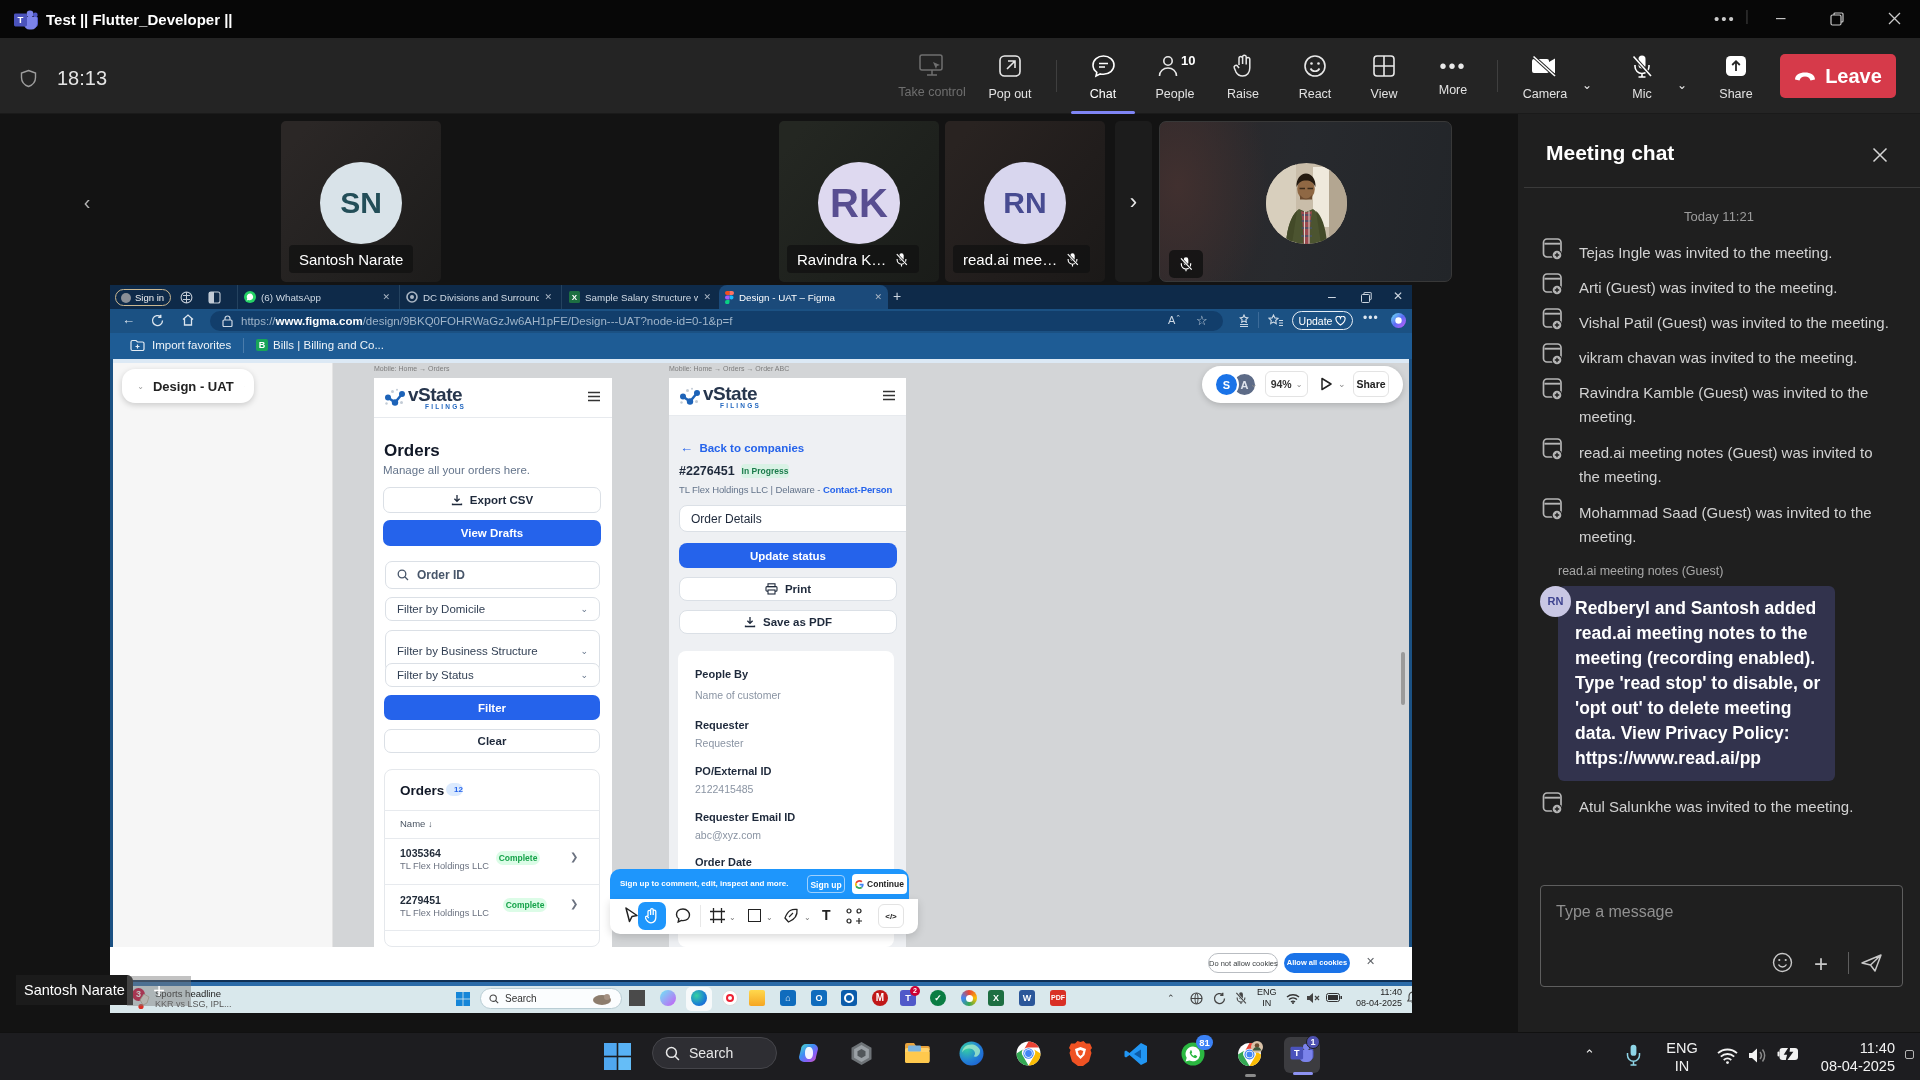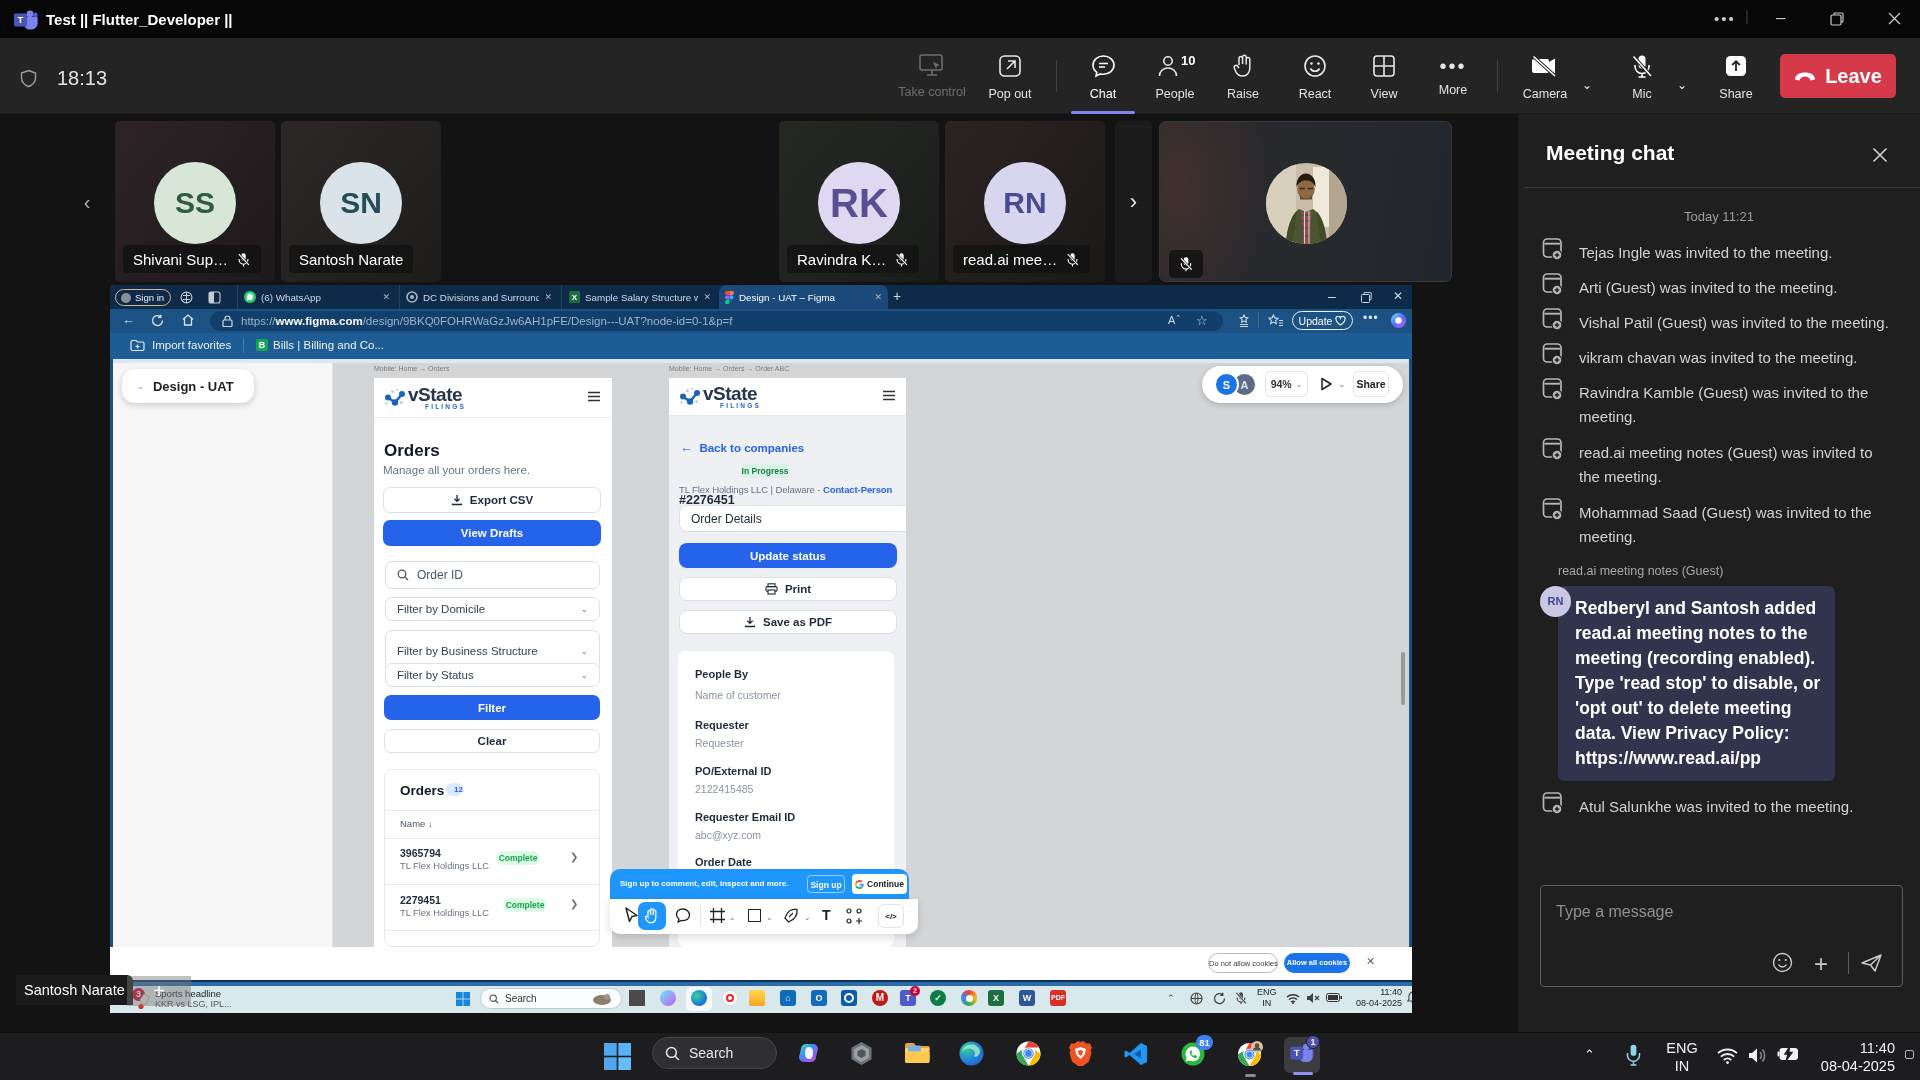--- a/index.html
+++ b/index.html
@@ -166,29 +166,20 @@
       <svg width="22" height="10" viewBox="0 0 22 10">
           <path d="M1 8.5C1 4 5.5 1.5 11 1.5S21 4 21 8.5l-4.5 1c-.8-2.6-2.6-4-5.5-4s-4.7 1.4-5.5 4z" fill="#fff"></path>
         </svg>
       <span style="color:#fff;font-size:20px;font-weight:700;">Leave</span>
     </div>
   </div>
   <div id="stage" class="abs" style="left:0;top:114px;width:1518px;height:918px;background:#131313;"></div>
 
   <div class="abs" style="left:72px;top:134px;width:30px;height:137px;display:flex;align-items:center;justify-content:center;color:#b5b5b5;font-size:20px;">‹</div>
 
-  <div class="tile" style="left:115px;width:160px;background:linear-gradient(130deg,#2d2326 10%,#231d1f 60%,#1e191b);">
-    <div class="avatar" style="left:39px;top:41px;width:82px;height:82px;background:#d7e6d7;color:#2e5c3e;font-size:30px;">SS</div>
-    <div class="nameplate">Shivani Sup…<svg width="15" height="15" viewBox="0 0 24 24">
-          <rect x="8.5" y="2" width="7" height="12" rx="3.5" fill="#fff"></rect>
-          <path d="M5 11v1.5a7 7 0 0 0 14 0V11M12 19.5V23" fill="none" stroke="#fff" stroke-width="1.8"></path>
-          <path d="M4 3l17 18" stroke="#1b1b1b" stroke-width="3.6"></path>
-          <path d="M4.5 3.5L20.5 20.5" stroke="#fff" stroke-width="1.8"></path>
-        </svg></div>
-  </div>
   <div class="tile" style="left:281px;width:160px;background:linear-gradient(130deg,#2b2726 10%,#232120 60%,#1d1c1b);">
     <div class="avatar" style="left:39px;top:41px;width:82px;height:82px;background:#d9e3e9;color:#234e58;font-size:30px;">SN</div>
     <div class="nameplate">Santosh Narate</div>
   </div>
   <div class="tile" style="left:779px;width:160px;background:linear-gradient(130deg,#242722 10%,#1e211d 60%,#1a1c19);">
     <div class="avatar" style="left:39px;top:41px;width:82px;height:82px;background:#ded9f0;color:#584e91;font-size:40px;">RK</div>
     <div class="nameplate">Ravindra K…<svg width="15" height="15" viewBox="0 0 24 24">
           <rect x="8.5" y="2" width="7" height="12" rx="3.5" fill="#fff"></rect>
           <path d="M5 11v1.5a7 7 0 0 0 14 0V11M12 19.5V23" fill="none" stroke="#fff" stroke-width="1.8"></path>
           <path d="M4 3l17 18" stroke="#1b1b1b" stroke-width="3.6"></path>
@@ -399,38 +390,38 @@
           <path d="M1 1.5h12M1 5.5h12M1 9.5h12" stroke="#333" stroke-width="1.4"></path>
         </svg>
       <div class="abs" style="left:0;top:39px;width:238px;height:1px;background:#e7eaee;"></div>
       <div class="abs" style="left:10px;top:63px;font-size:17px;font-weight:bold;color:#111827;">Orders</div>
       <div class="abs" style="left:9px;top:86px;font-size:11.5px;color:#64748b;">Manage all your orders here.</div>
       <div class="mockbtn" style="left:9px;top:109px;width:218px;height:26px;font-size:11.5px;">
         <svg width="12" height="12" viewBox="0 0 12 12">
             <path d="M6 1v6M3.4 4.8L6 7.4 8.6 4.8M1.5 9.5V10.5h9V9.5" fill="none" stroke="#1e293b" stroke-width="1.3"></path>
           </svg>Export CSV</div>
       <div class="mockblue" style="left:9px;top:142px;width:218px;height:26px;font-size:11.5px;">View Drafts</div>
-      <div class="mockin" style="left:11px;top:183px;width:215px;height:28px;font-size:12px;gap:8px;">
+      <div class="mockin" style="left:11px;top:183px;width:215px;height:28px;font-size:12px;gap:8px;font-weight:bold;">
         <svg width="12" height="12" viewBox="0 0 12 12">
             <circle cx="5" cy="5" r="3.8" fill="none" stroke="#475569" stroke-width="1.3"></circle>
             <path d="M8 8l3 3" stroke="#475569" stroke-width="1.3"></path>
           </svg>Order ID</div>
       <div class="mockin" style="left:11px;top:219px;width:215px;height:24px;font-size:11.5px;color:#334155;">Filter by Domicile<span style="margin-left:auto;color:#64748b;font-size:9px;">⌄</span></div>
       <div class="mockin" style="left:11px;top:252px;width:215px;height:42px;font-size:11.5px;color:#334155;">Filter by Business Structure<span style="margin-left:auto;color:#64748b;font-size:9px;">⌄</span></div>
       <div class="mockin" style="left:11px;top:285px;width:215px;height:24px;font-size:11.5px;color:#334155;">Filter by Status<span style="margin-left:auto;color:#64748b;font-size:9px;">⌄</span></div>
       <div class="mockblue" style="left:10px;top:317px;width:216px;height:25px;font-size:11.5px;">Filter</div>
       <div class="mockbtn" style="left:10px;top:351px;width:216px;height:24px;font-size:11.5px;">Clear</div>
 
       <div class="abs" style="left:10px;top:391px;width:216px;height:178px;background:#fff;border:1px solid #e5e8ec;border-radius:8px;"></div>
       <div class="abs" style="left:26px;top:405px;font-size:13.5px;font-weight:bold;color:#111827;">Orders</div>
       <div class="abs" style="left:72px;top:405px;width:17px;height:13px;background:#dbeafe;border-radius:7px;color:#2563eb;font-size:8px;font-weight:bold;text-align:right;line-height:13px;">12</div>
       <div class="abs" style="left:10px;top:432px;width:216px;height:1px;background:#e7eaee;"></div>
       <div class="abs" style="left:26px;top:440px;font-size:9.5px;color:#4b5563;">Name <span style="font-size:9px;">↓</span></div>
       <div class="abs" style="left:10px;top:460px;width:216px;height:1px;background:#e7eaee;"></div>
-      <div class="abs" style="left:26px;top:469px;font-size:10.5px;font-weight:bold;color:#1f2937;">3965794</div>
+      <div class="abs" style="left:26px;top:469px;font-size:10.5px;font-weight:bold;color:#1f2937;">1035364</div>
       <div class="abs" style="left:26px;top:483px;font-size:9.3px;color:#6b7280;">TL Flex Holdings LLC</div>
       <div class="abs" style="left:122px;top:473px;width:44px;height:14px;background:#dcfce7;border-radius:7px;color:#16a34a;font-size:8.5px;font-weight:bold;text-align:center;line-height:14px;">Complete</div>
       <div class="abs" style="left:196px;top:473px;color:#6b7280;font-size:10px;">❯</div>
       <div class="abs" style="left:10px;top:506px;width:216px;height:1px;background:#e7eaee;"></div>
       <div class="abs" style="left:26px;top:516px;font-size:10.5px;font-weight:bold;color:#1f2937;">2279451</div>
       <div class="abs" style="left:26px;top:530px;font-size:9.3px;color:#6b7280;">TL Flex Holdings LLC</div>
       <div class="abs" style="left:129px;top:520px;width:44px;height:14px;background:#dcfce7;border-radius:7px;color:#16a34a;font-size:8.5px;font-weight:bold;text-align:center;line-height:14px;">Complete</div>
       <div class="abs" style="left:196px;top:520px;color:#6b7280;font-size:10px;">❯</div>
       <div class="abs" style="left:10px;top:552px;width:216px;height:1px;background:#e7eaee;"></div>
     </div>
@@ -447,21 +438,21 @@
           <circle cx="17.5" cy="14.5" r="1.5" fill="#c3ccd6"></circle>
           <circle cx="2.5" cy="15.5" r="1.2" fill="#c3ccd6"></circle>
           <circle cx="13" cy="1.8" r="1" fill="#c3ccd6"></circle>
         </svg>
       <div class="abs" style="left:34px;top:5px;font-size:19px;font-weight:bold;color:#27364d;letter-spacing:-.5px;">vState</div>
       <div class="abs" style="left:51px;top:24px;font-size:6.5px;font-weight:bold;color:#2468c0;letter-spacing:2.2px;">FILINGS</div>
       <svg class="abs" style="left:213px;top:12px" width="14" height="11" viewBox="0 0 14 11">
           <path d="M1 1.5h12M1 5.5h12M1 9.5h12" stroke="#333" stroke-width="1.4"></path>
         </svg>
       <div class="abs" style="left:11px;top:62px;font-size:11.5px;font-weight:bold;color:#2563eb;"><span style="font-weight:normal;font-size:13px;">←</span>&nbsp;&nbsp;Back to companies</div>
-      <div class="abs" style="left:10px;top:86px;font-size:12.5px;font-weight:bold;color:#1e293b;margin-top:29px;">#2276451</div>
+      <div class="abs" style="left:10px;top:86px;font-size:12.5px;font-weight:bold;color:#1e293b;">#2276451</div>
       <div class="abs" style="left:72px;top:86px;width:48px;height:14px;background:#d9f2e5;border-radius:4px;color:#1c7c4c;font-size:8.5px;font-weight:bold;text-align:center;line-height:14px;">In Progress</div>
       <div class="abs" style="left:10px;top:106px;font-size:9.5px;color:#64748b;white-space:nowrap;letter-spacing:-.1px;">TL Flex Holdings LLC | Delaware - <span style="color:#2563eb;font-weight:bold;">Contact-Person</span></div>
       <div class="mockin" style="left:10px;top:127px;width:256px;height:27px;font-size:12px;color:#1e293b;background:#fff;border-radius:8px;">Order Details<span style="margin-left:auto;color:#64748b;font-size:9px;">⌄</span></div>
       <div class="mockblue" style="left:10px;top:165px;width:218px;height:25px;font-size:11.5px;border-radius:8px;">Update status</div>
       <div class="mockbtn" style="left:10px;top:199px;width:218px;height:24px;font-size:11.5px;border-radius:8px;">
         <svg width="13" height="12" viewBox="0 0 13 12">
             <rect x="3" y="0.8" width="7" height="2.8" fill="none" stroke="#1e293b" stroke-width="1.1"></rect>
             <rect x="1" y="3.6" width="11" height="4.6" rx="1" fill="none" stroke="#1e293b" stroke-width="1.1"></rect>
             <rect x="3" y="7" width="7" height="4" fill="#fff" stroke="#1e293b" stroke-width="1.1"></rect>
           </svg>Print</div>

